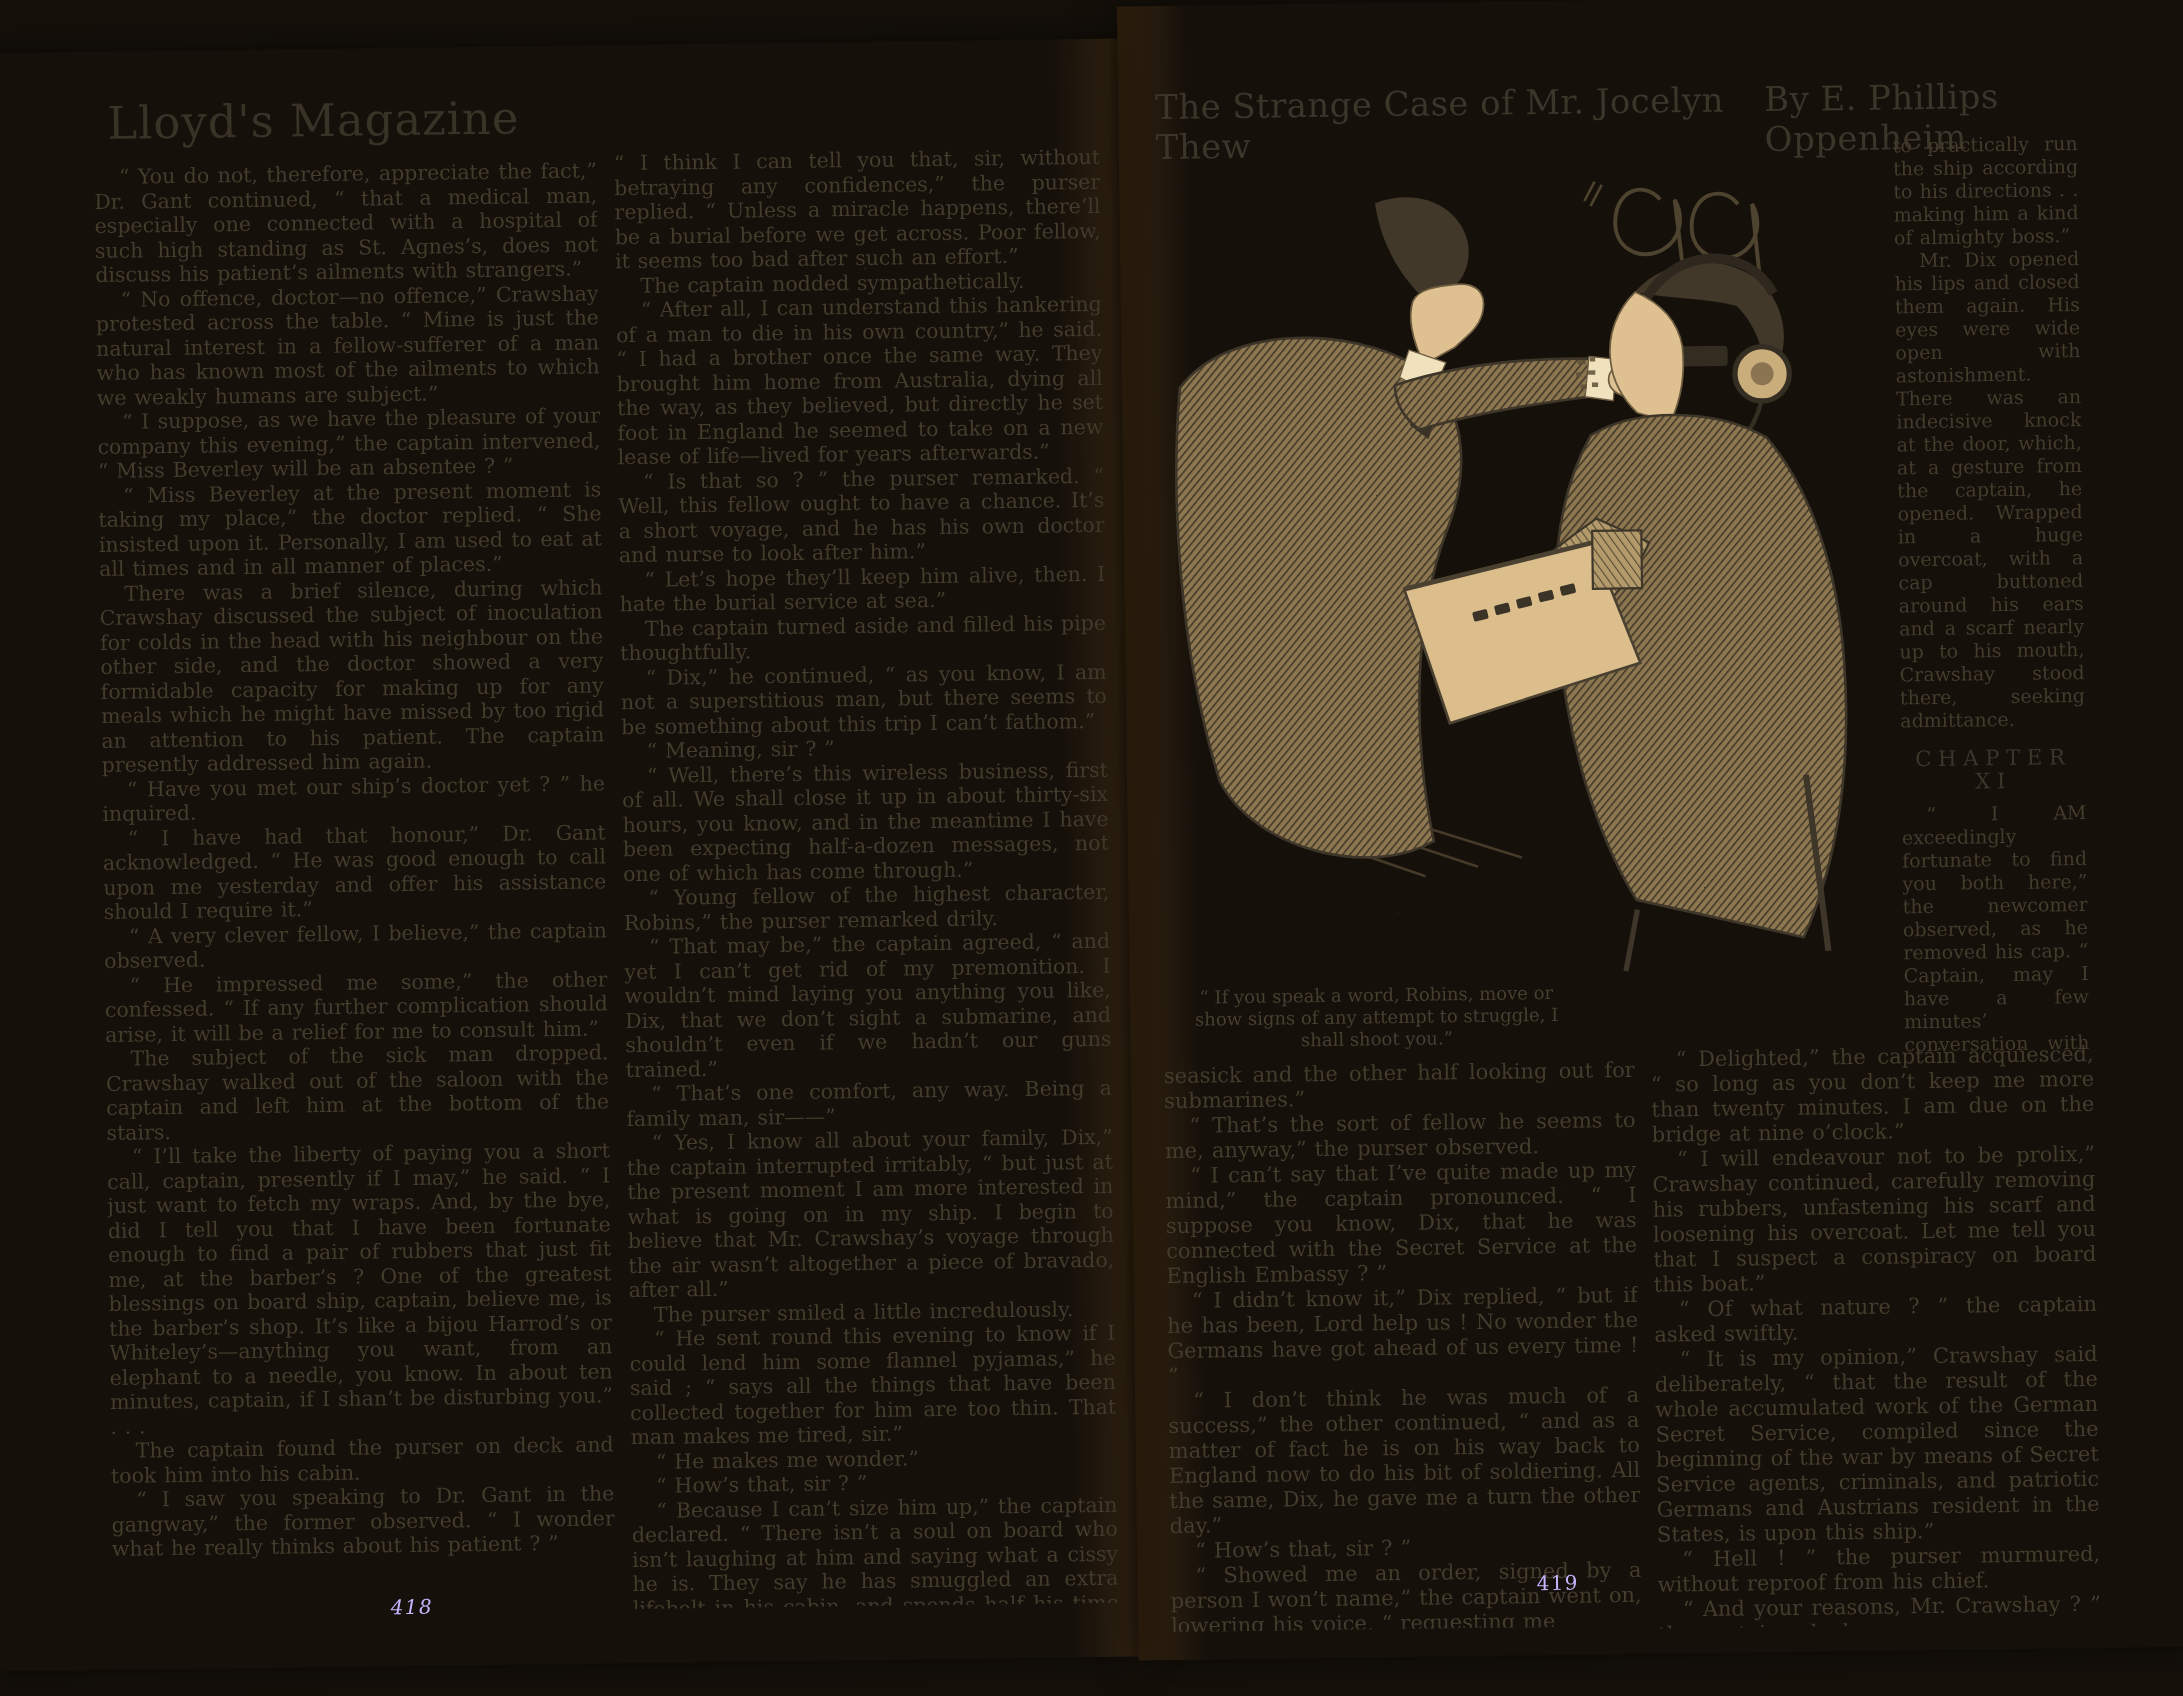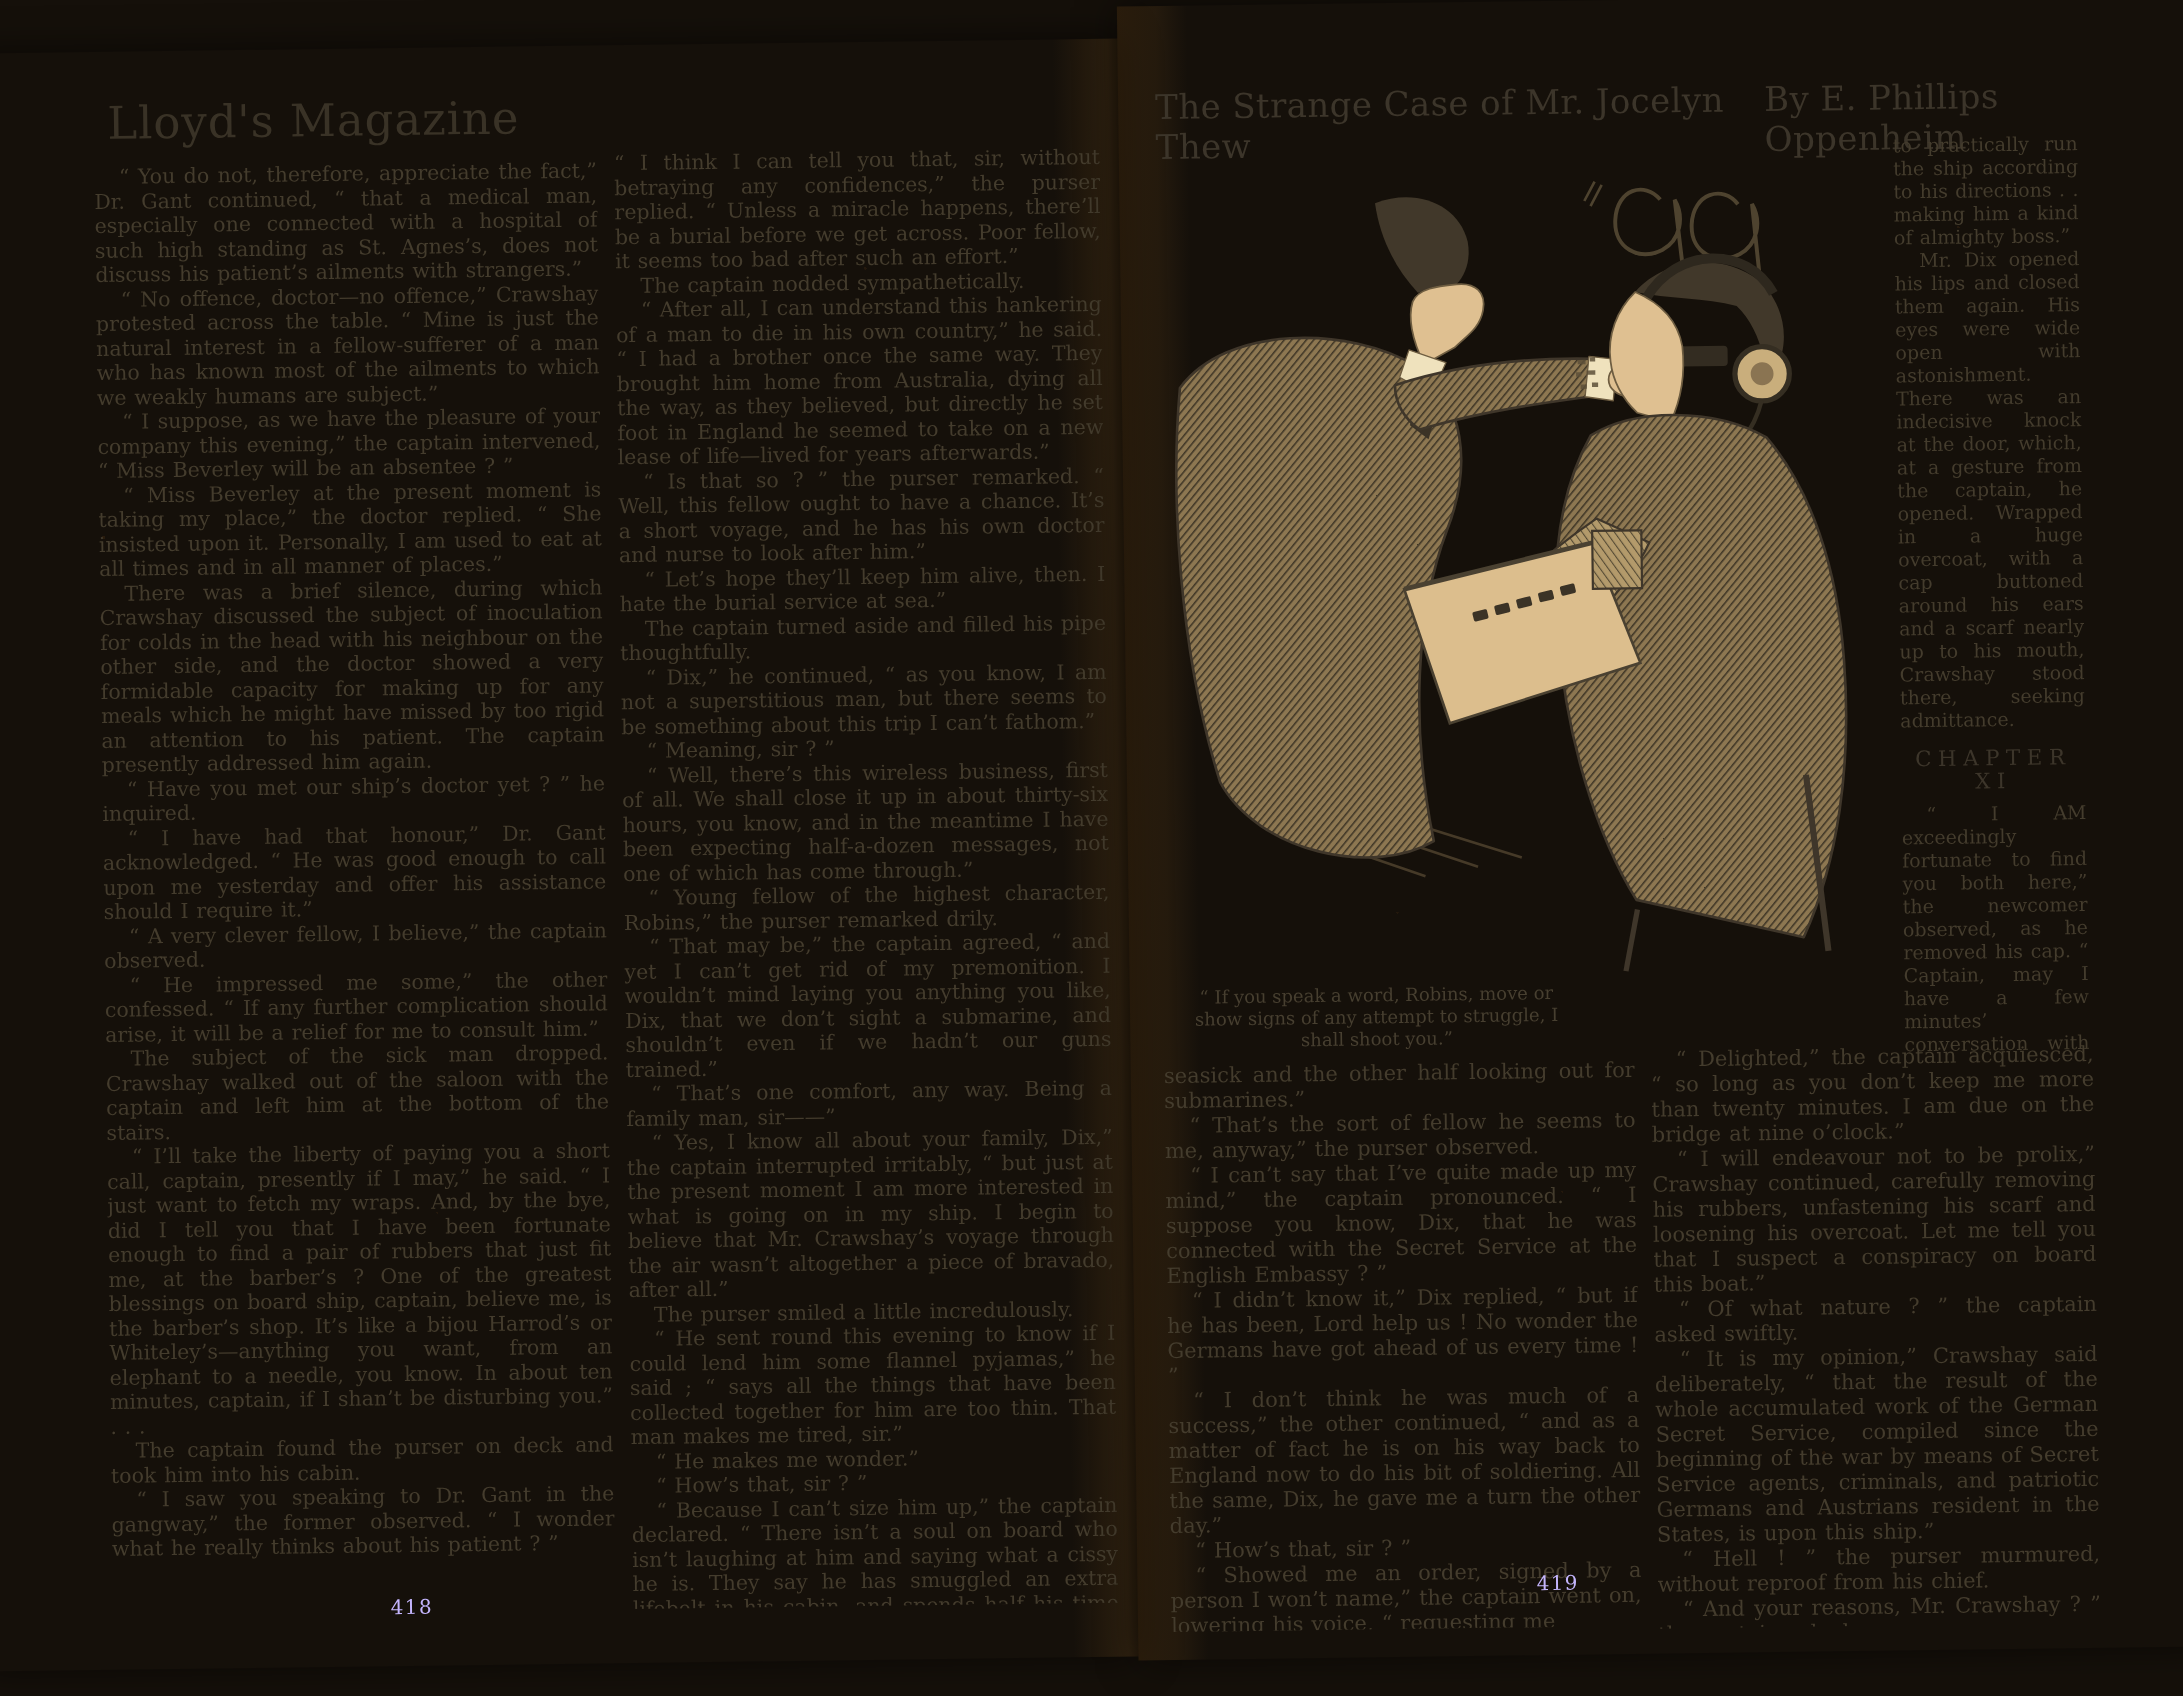--- a/index.html
+++ b/index.html
@@ -35,21 +35,21 @@
   .col p{margin:0;padding:0;text-indent:25px;text-align:justify;word-spacing:1.3px;}
   .lp-col1{left:117px;top:165px;width:503px;height:1454px;font-size:20.5px;line-height:24.5px;}
   .lp-col2{left:637px;top:158px;width:486px;height:1458px;font-size:20.5px;line-height:24.5px;}
   .rp-narrow{left:1916px;top:158px;width:185px;height:924px;font-size:19px;line-height:23px;}
   .rp-botleft{left:1175px;top:1078px;width:471px;height:568px;font-size:21px;line-height:25px;}
   .rp-botright{left:1662px;top:1068px;width:443px;height:581px;font-size:21px;line-height:25px;}
   .cont > p:first-child{text-indent:0;}
   .chapter-head{display:block;text-align:center;font-size:21.4px;letter-spacing:6.5px;margin:15px 0 9.6px 0;color:#3c352a;text-indent:0;}
   .caption{position:absolute;left:1190px;top:1001px;width:397px;text-align:center;font-size:18px;line-height:22px;color:#473f30;}
   .pagenum{position:absolute;font-size:20px;color:#c4b5fd;letter-spacing:1.3px;text-align:center;}
-  .pn-418{left:395px;top:1599px;}
+  .pn-418{left:395px;top:1599px;font-style:italic;}
   .pn-419{left:1541px;top:1590px;}
   .illus{position:absolute;left:1158px;top:174px;width:738px;height:825px;}
   .speckle{position:absolute;inset:0;pointer-events:none;opacity:.5;
     background-image:
       radial-gradient(circle 2.6px at 12% 30%, rgba(180,110,40,.25) 0 60%, rgba(0,0,0,0) 61%),
       radial-gradient(circle 2.2px at 78% 14%, rgba(180,110,40,.2) 0 60%, rgba(0,0,0,0) 61%),
       radial-gradient(circle 1.7px at 40% 72%, rgba(160,95,35,.22) 0 60%, rgba(0,0,0,0) 61%),
       radial-gradient(circle 3.1px at 64% 88%, rgba(180,110,40,.18) 0 60%, rgba(0,0,0,0) 61%),
       radial-gradient(circle 1.7px at 25% 55%, rgba(160,95,35,.2) 0 60%, rgba(0,0,0,0) 61%);}
 </style>

